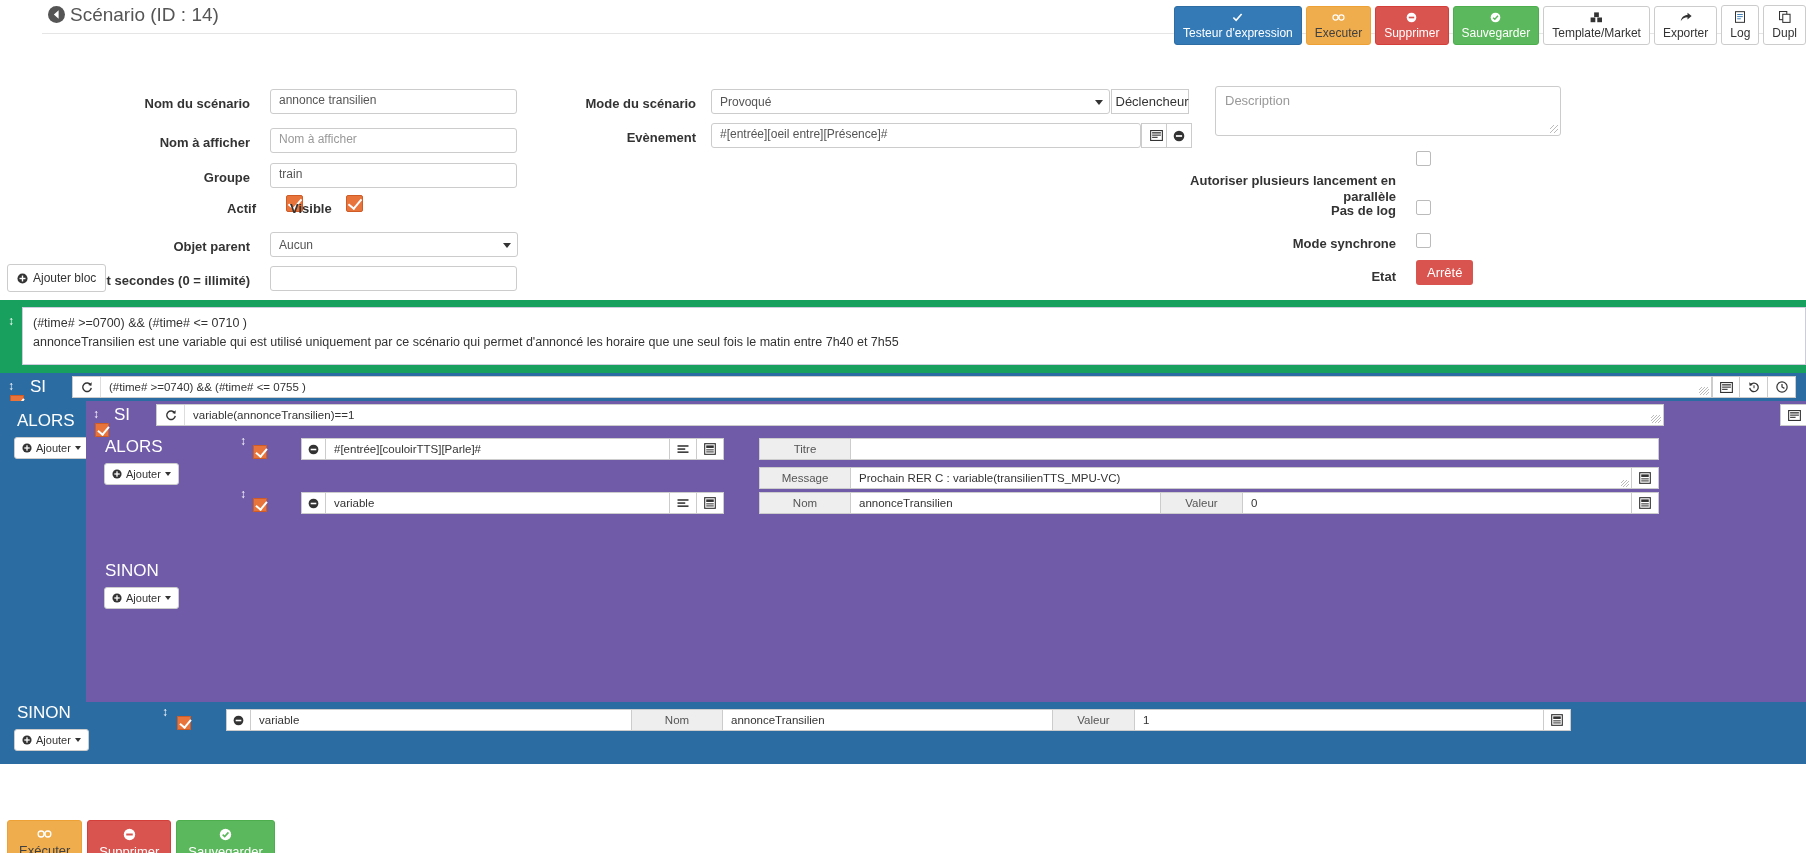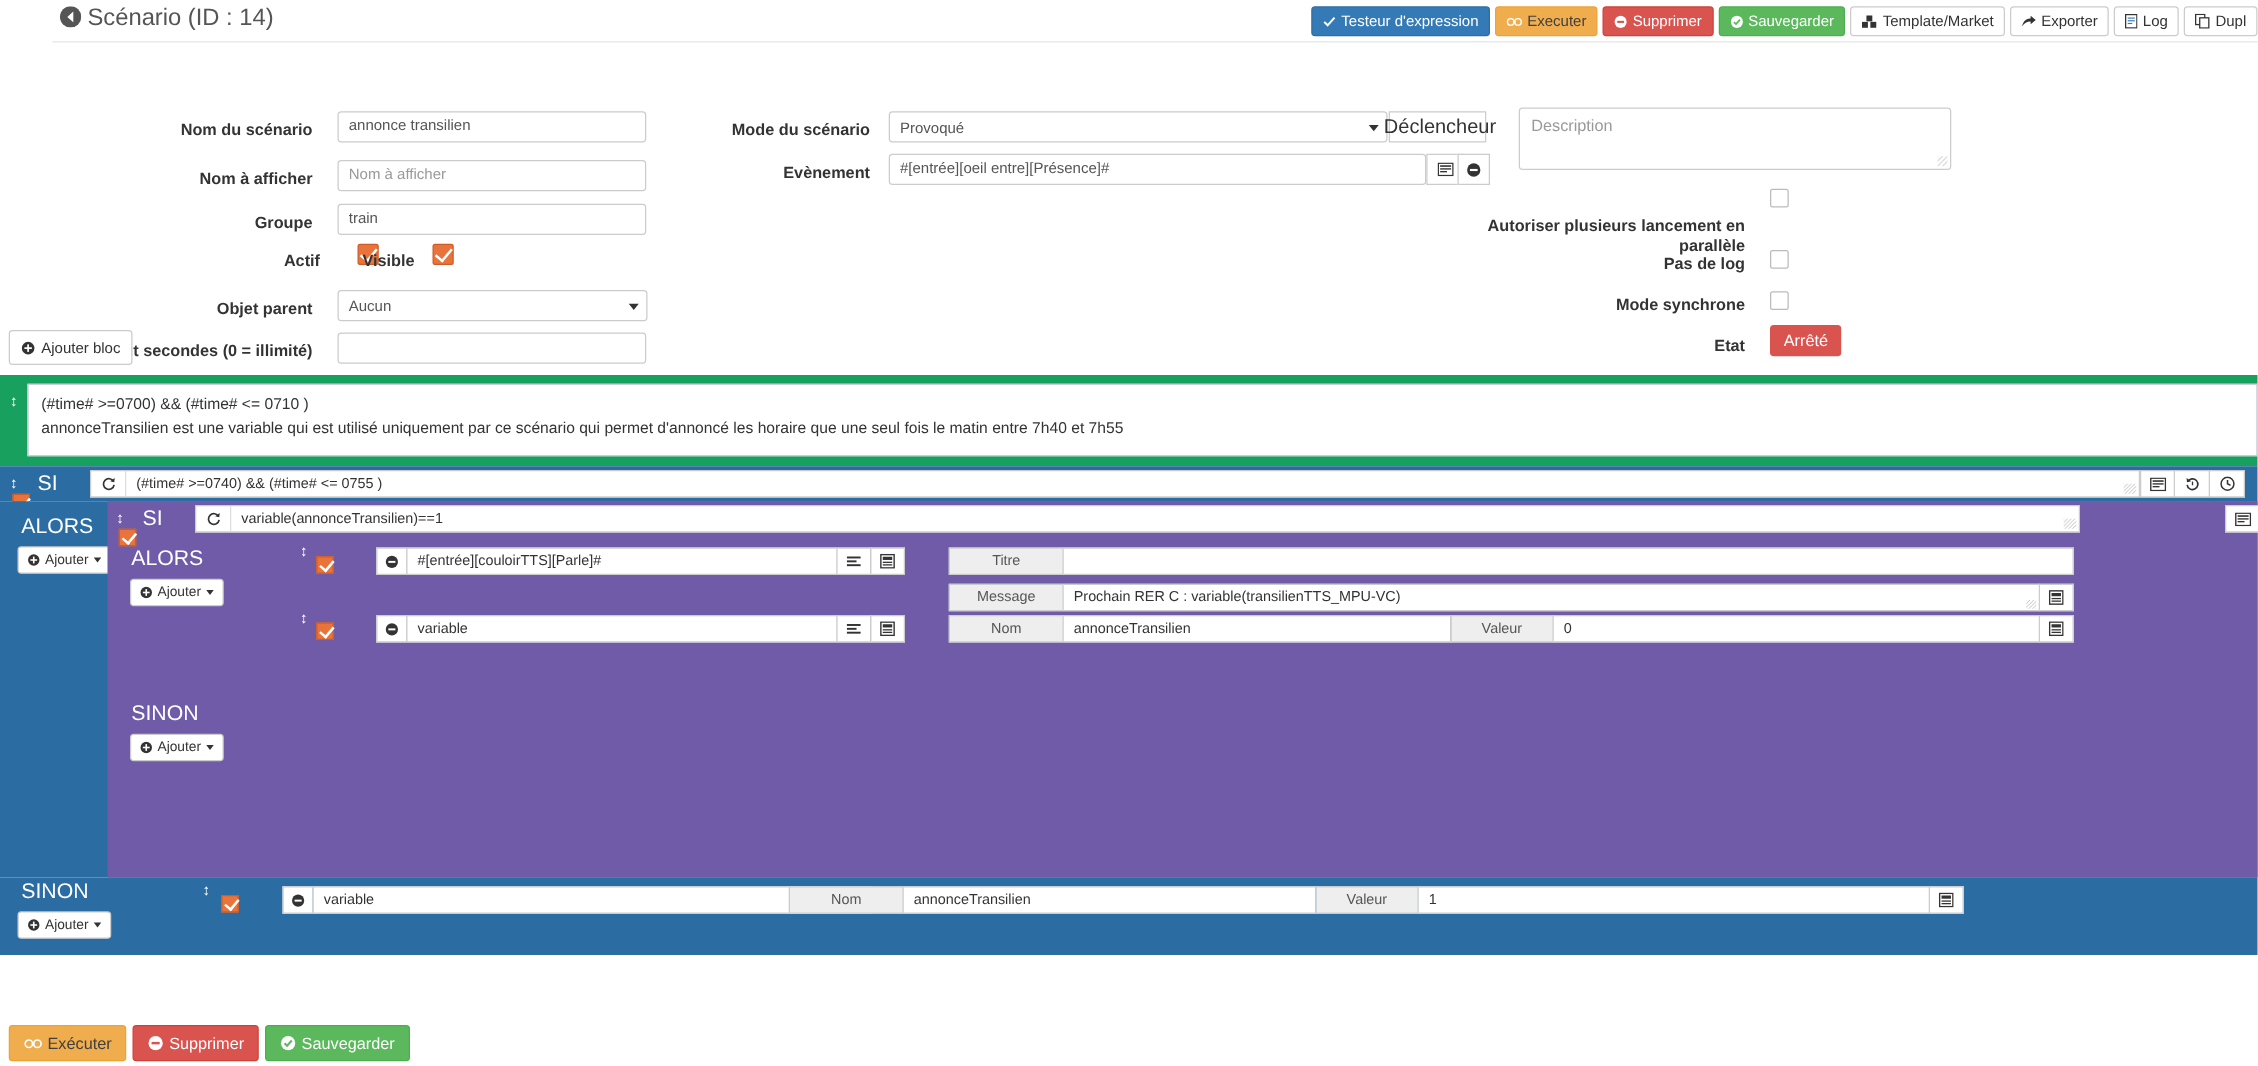--- a/index.html
+++ b/index.html
@@ -23,21 +23,21 @@
   }
   .back-icon{ display:inline-block; vertical-align:-2px; margin-right:5px; }
   .toolbar{
     position:absolute; right:0; top:5px;
     display:flex; gap:4px; align-items:center; white-space:nowrap;
   }
   .btn{
     display:inline-flex; align-items:center; gap:4px;
     font-size:12px; line-height:1;
     padding:5px 8px; border-radius:3px; border:1px solid transparent;
-    cursor:pointer; user-select:none; white-space:nowrap;
+    cursor:pointer; user-select:none; white-space:nowrap;flex-direction:column;
   }
   .btn svg{ flex:0 0 auto; }
   .btn-primary{ background:#337ab7; border-color:#2e6da4; color:#fff; }
   .btn-warning{ background:#f0ad4e; border-color:#eea236; color:#404040; }
   .btn-danger { background:#d9534f; border-color:#d43f3a; color:#fff; }
   .btn-success{ background:#5cb85c; border-color:#4cae4c; color:#fff; }
   .btn-default{ background:#fff; border-color:#ccc; color:#333; }
 
   
   .form-area{ position:relative; height:264px; }
@@ -299,21 +299,21 @@
   </div>
 
   <div class="fld-label" style="left:20px;top:239px;width:230px;">Timeout secondes (0 = illimité)</div>
   <div class="inp" style="left:270px;top:232px;width:247px;"></div>
 
   <div class="fld-label" style="left:520px;top:62px;width:176px;">Mode du scénario</div>
   <div class="sel" style="left:711px;top:55px;width:399px;">
     <span>Provoqué</span>
     <span class="caret"></span>
   </div>
-  <div class="ibtn" style="left:1111px;top:55px;width:78px;gap:4px;font-size:16px;padding:0 6px;">
+  <div class="ibtn" style="left:1111px;top:55px;width:78px;gap:4px;font-size:13px;padding:0 6px;">
     <svg width="11" height="11" viewBox="0 0 14 14">
         <rect x="0.5" y="0.5" width="13" height="13" rx="2" fill="#333"></rect>
         <rect x="6" y="3" width="2" height="8" fill="#fff"></rect>
         <rect x="3" y="6" width="8" height="2" fill="#fff"></rect>
       </svg>
     <span>Déclencheur</span>
   </div>
 
   <div class="fld-label" style="left:520px;top:96px;width:176px;">Evènement</div>
   <div class="inp" style="left:711px;top:89px;width:430px;">#[entrée][oeil entre][Présence]#</div>

